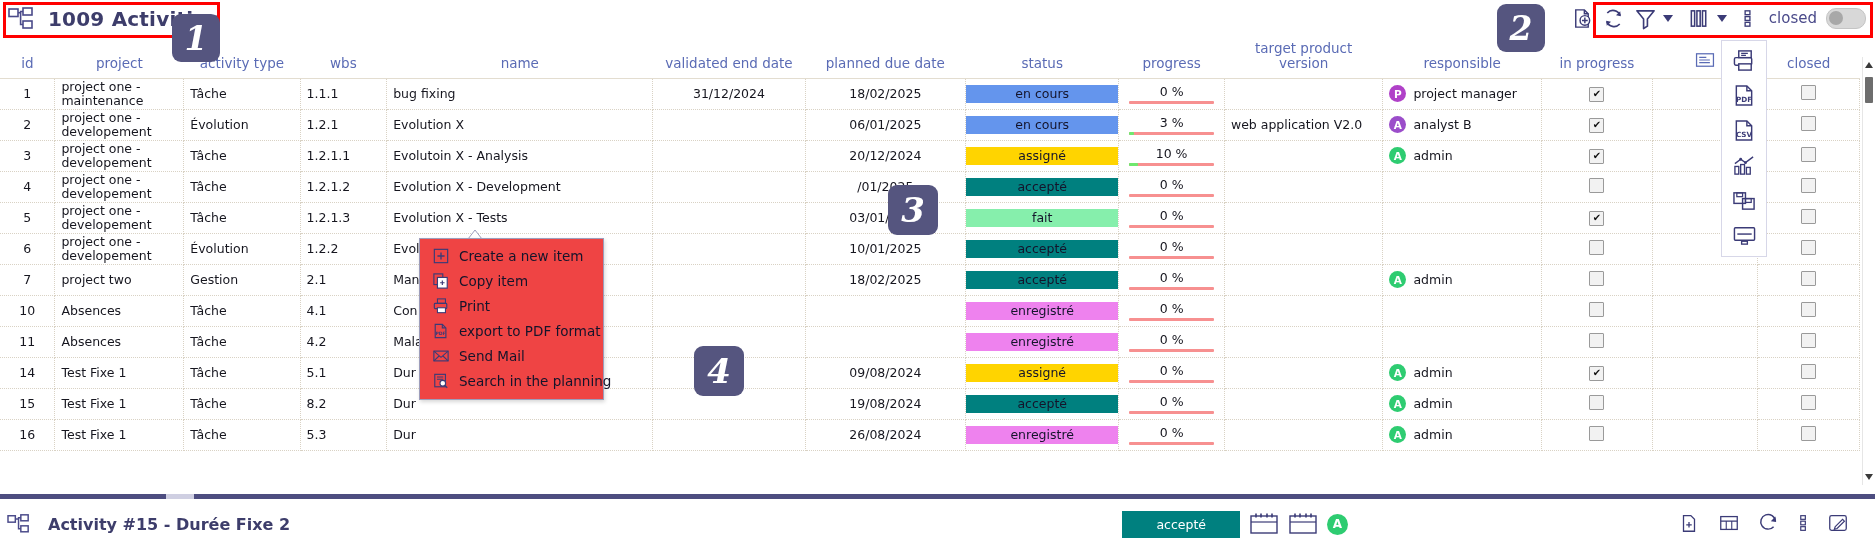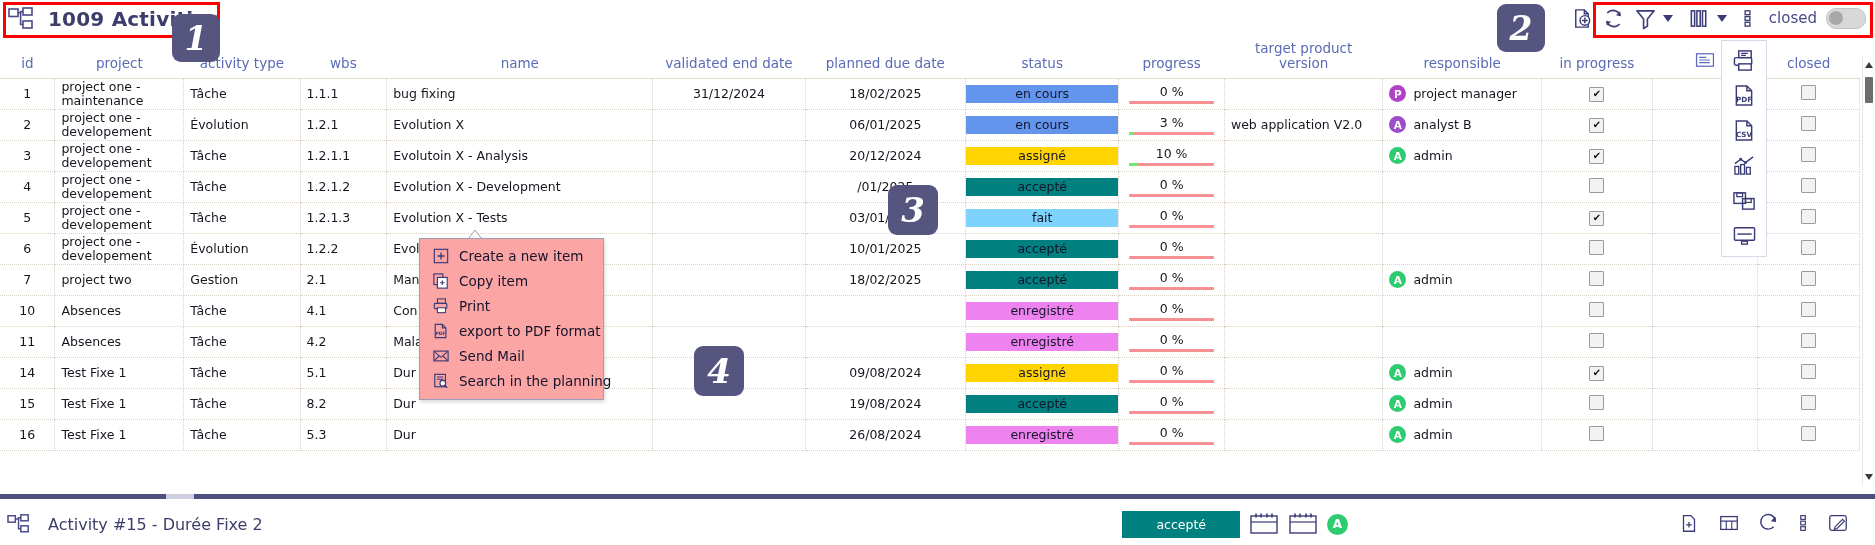--- a/index.html
+++ b/index.html
@@ -72,36 +72,36 @@
   .vtool .vi{width:34px;height:30px;display:flex;align-items:center;justify-content:center;cursor:pointer;}
 
   
   .vscroll{position:absolute;right:0;top:57px;width:12px;height:428px;background:#fff;border-left:1px solid #e6e6e6;z-index:30;}
   .vscroll .thumb{position:absolute;left:2px;top:20px;width:8px;height:26px;background:#6d6d6d;border-radius:1px;}
   .vscroll .arw{position:absolute;left:2px;width:0;height:0;border-left:4px solid transparent;border-right:4px solid transparent;}
   .vscroll .up{top:5px;border-bottom:6px solid #3a3a3a;}
   .vscroll .dn{bottom:5px;border-top:6px solid #3a3a3a;}
 
   
-  .ctx{position:absolute;left:419px;top:238px;width:183px;background:#fca5a5;border:1px solid #9d9dbb;
+  .ctx{position:absolute;left:419px;top:238px;width:183px;background:#ef4444;border:1px solid #9d9dbb;
        box-shadow:1px 2px 4px rgba(0,0,0,.16);z-index:60;padding:4px 0 6px;}
   .ctx .mi{display:flex;align-items:center;gap:10px;padding:4px 10px 4px 12px;cursor:pointer;}
   .ctx .mi .mico{width:17px;height:17px;flex:0 0 auto;display:flex;align-items:center;justify-content:center;}
   .ctx .mi .mlb{font-size:13.5px;color:#14142b;white-space:nowrap;}
 
   
   .ctx-notch{position:absolute;left:468px;top:230px;width:14px;height:9px;z-index:59;}
 
   
   .botbar{position:absolute;left:0;top:494px;width:1875px;height:51px;background:#fff;overflow:hidden;}
   .botbar .rule{position:absolute;left:0;top:0;width:1875px;height:5px;background:#4d4d80;}
   .botbar .grip{position:absolute;left:166px;top:0px;width:28px;height:5px;background:#cfcfe2;}
   .bb-inner{position:absolute;left:0;top:9px;width:1875px;height:42px;display:flex;align-items:center;}
   .bb-icon{margin-left:6px;width:26px;height:22px;}
-  .bb-title{font-size:16px;font-weight:normal;color:#3d3d6b;margin-left:16px;white-space:nowrap;}
+  .bb-title{font-size:16px;font-weight:bold;color:#3d3d6b;margin-left:16px;white-space:nowrap;}
   .bb-status{margin-left:auto;display:flex;align-items:center;gap:9px;}
   .bb-badge{background:#00807f;color:#fff;font-size:12.5px;padding:6px 34px;}
   .bb-cal{width:30px;height:24px;}
   .bb-av{width:21px;height:21px;border-radius:50%;background:#2ecc71;color:#fff;font-weight:bold;
          font-size:12px;display:flex;align-items:center;justify-content:center;}
   .bb-right{display:flex;align-items:center;gap:18px;margin-right:26px;margin-left:330px;}
 
   
   .hl{position:absolute;border:3px solid #ff0000;box-sizing:border-box;z-index:90;pointer-events:none;}
   .num{position:absolute;background:#55557f;color:#fff;border-radius:9px;
@@ -333,21 +333,21 @@
           </tr>
           <tr>
             <td class="c">5</td>
             <td class="l proj">project one - developement</td>
             <td class="l">Tâche</td>
             <td class="l">1.2.1.3</td>
             <td class="l">Evolution X - Tests</td>
             <td class="c"></td>
             <td class="c">03/01/2025</td>
             <td class="status-cell">
-              <div class="badge" style="background:#7dd3fc">fait</div>
+              <div class="badge" style="background:#86efac">fait</div>
             </td>
             <td class="prog-cell">
               <div class="prog">
                 <span class="pv">0 %</span>
                 <span class="bar">
                   <i style="width:0%"></i>
                 </span>
               </div>
             </td>
             <td class="l"></td>

